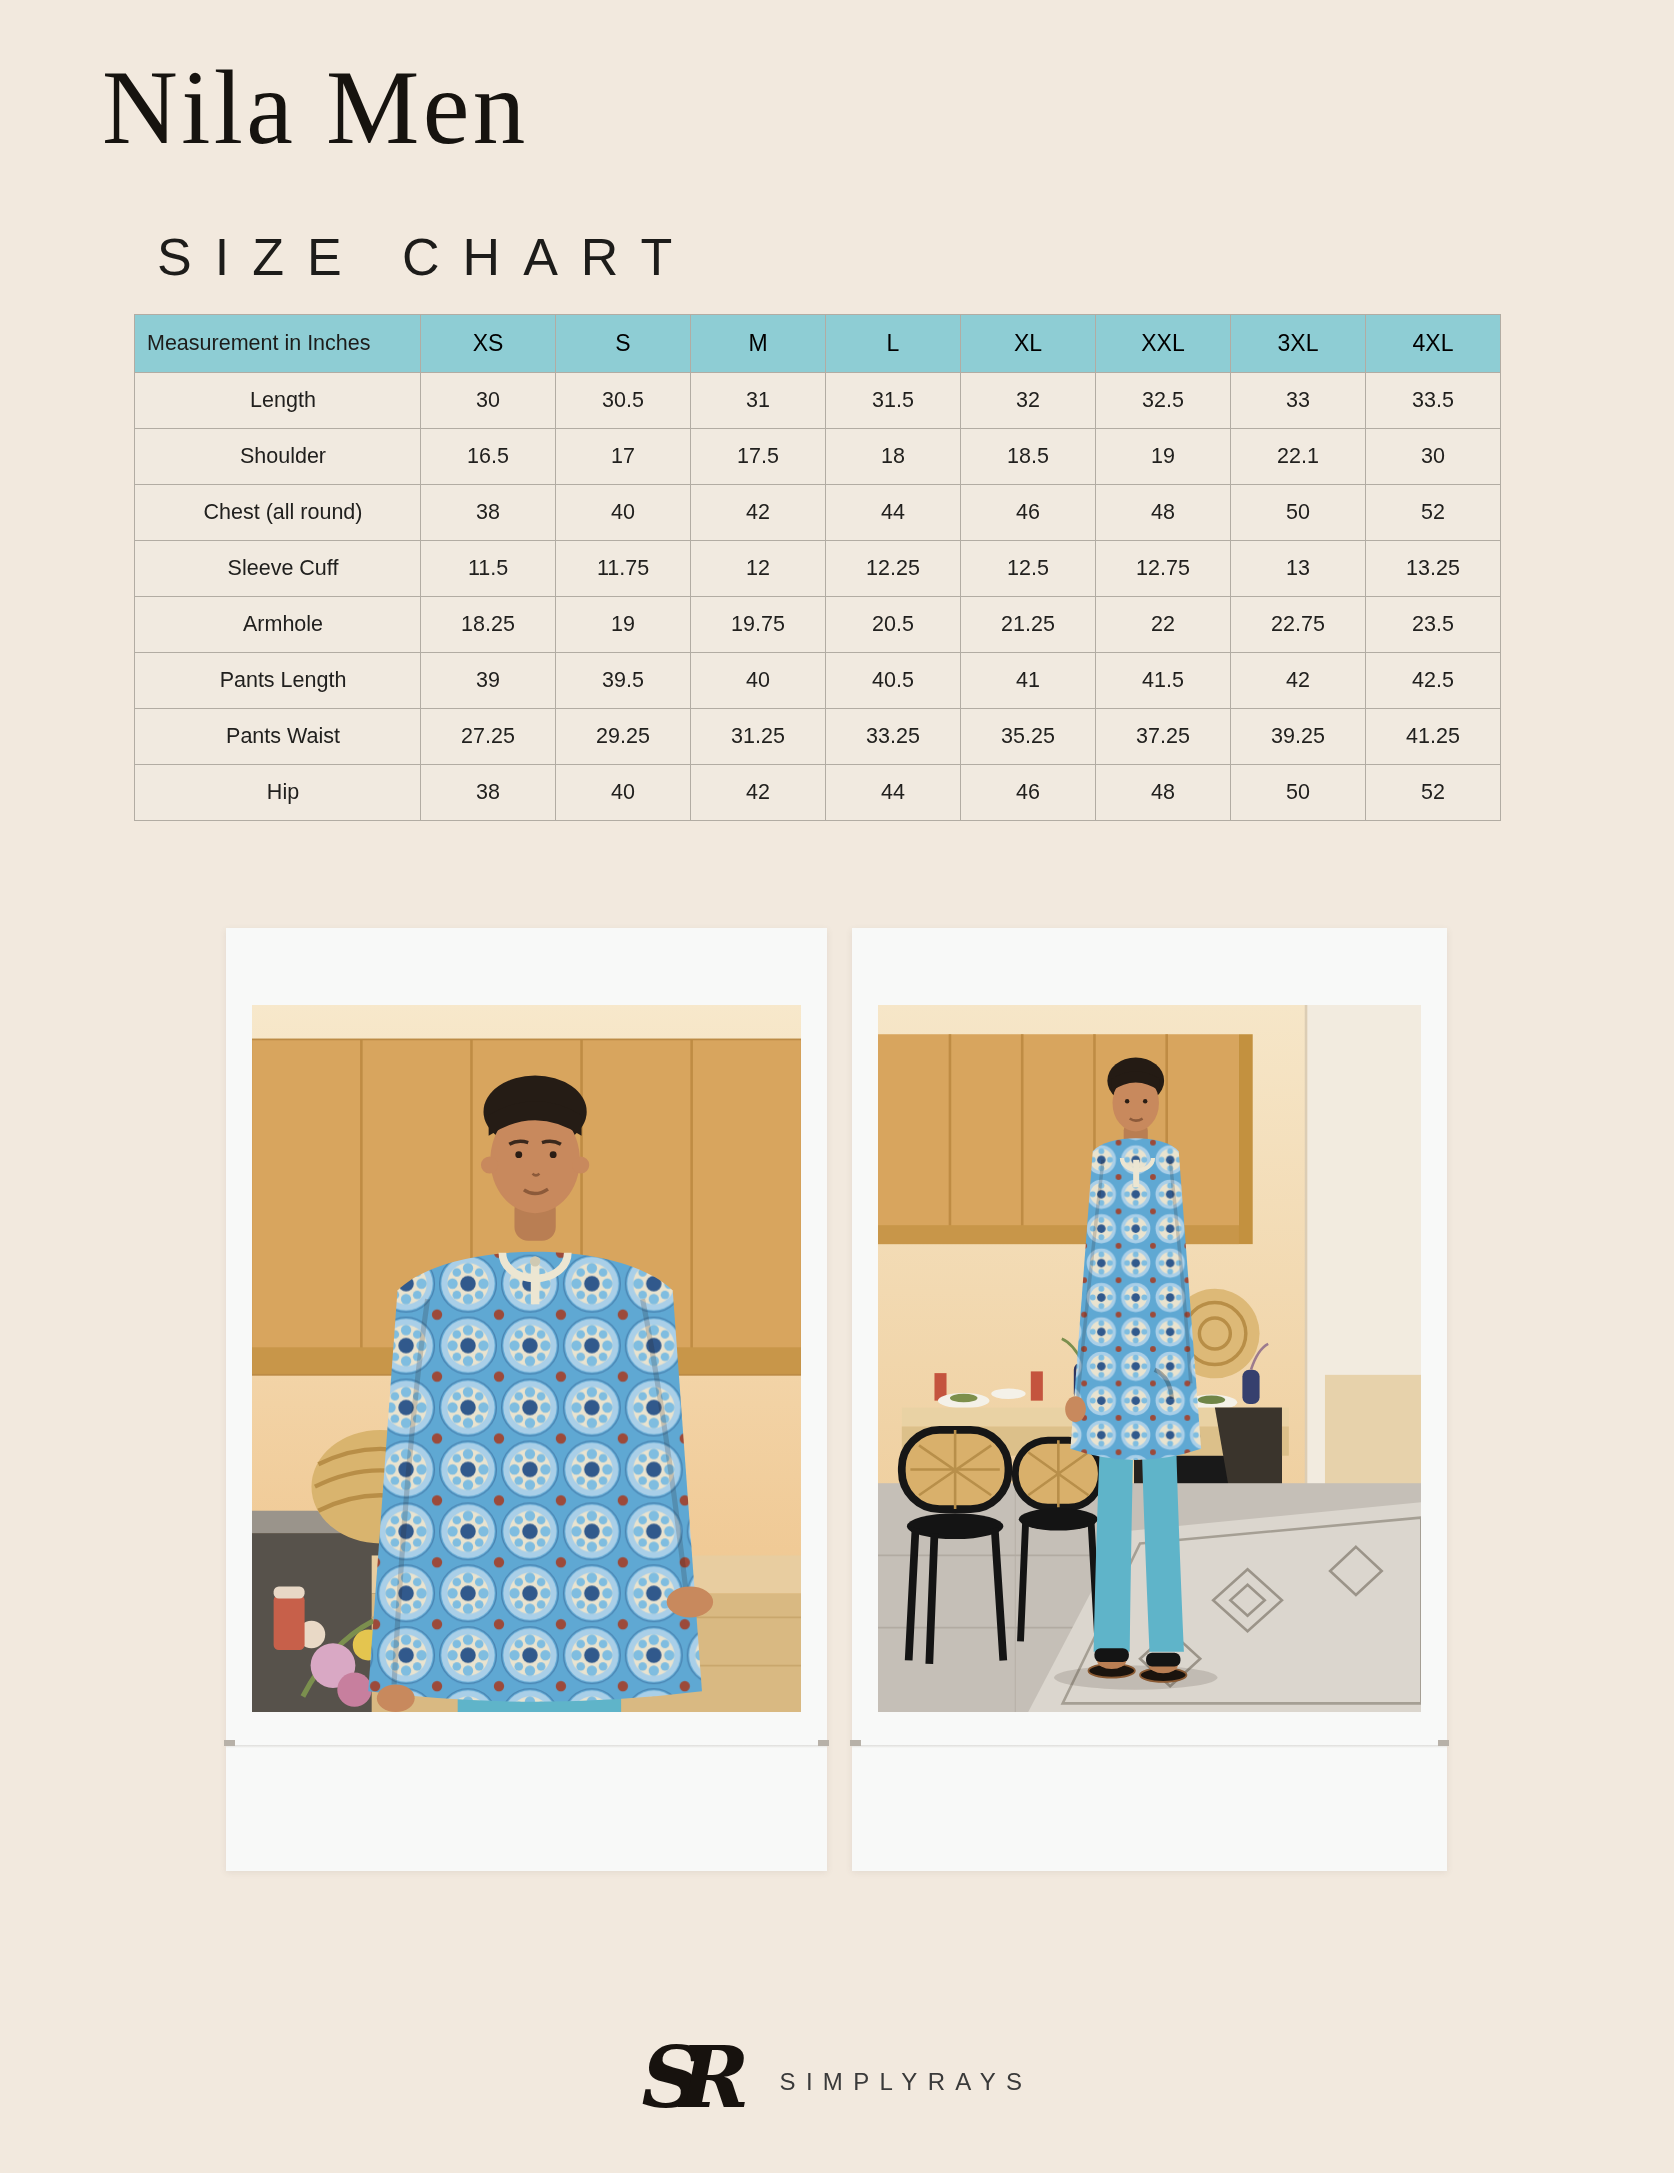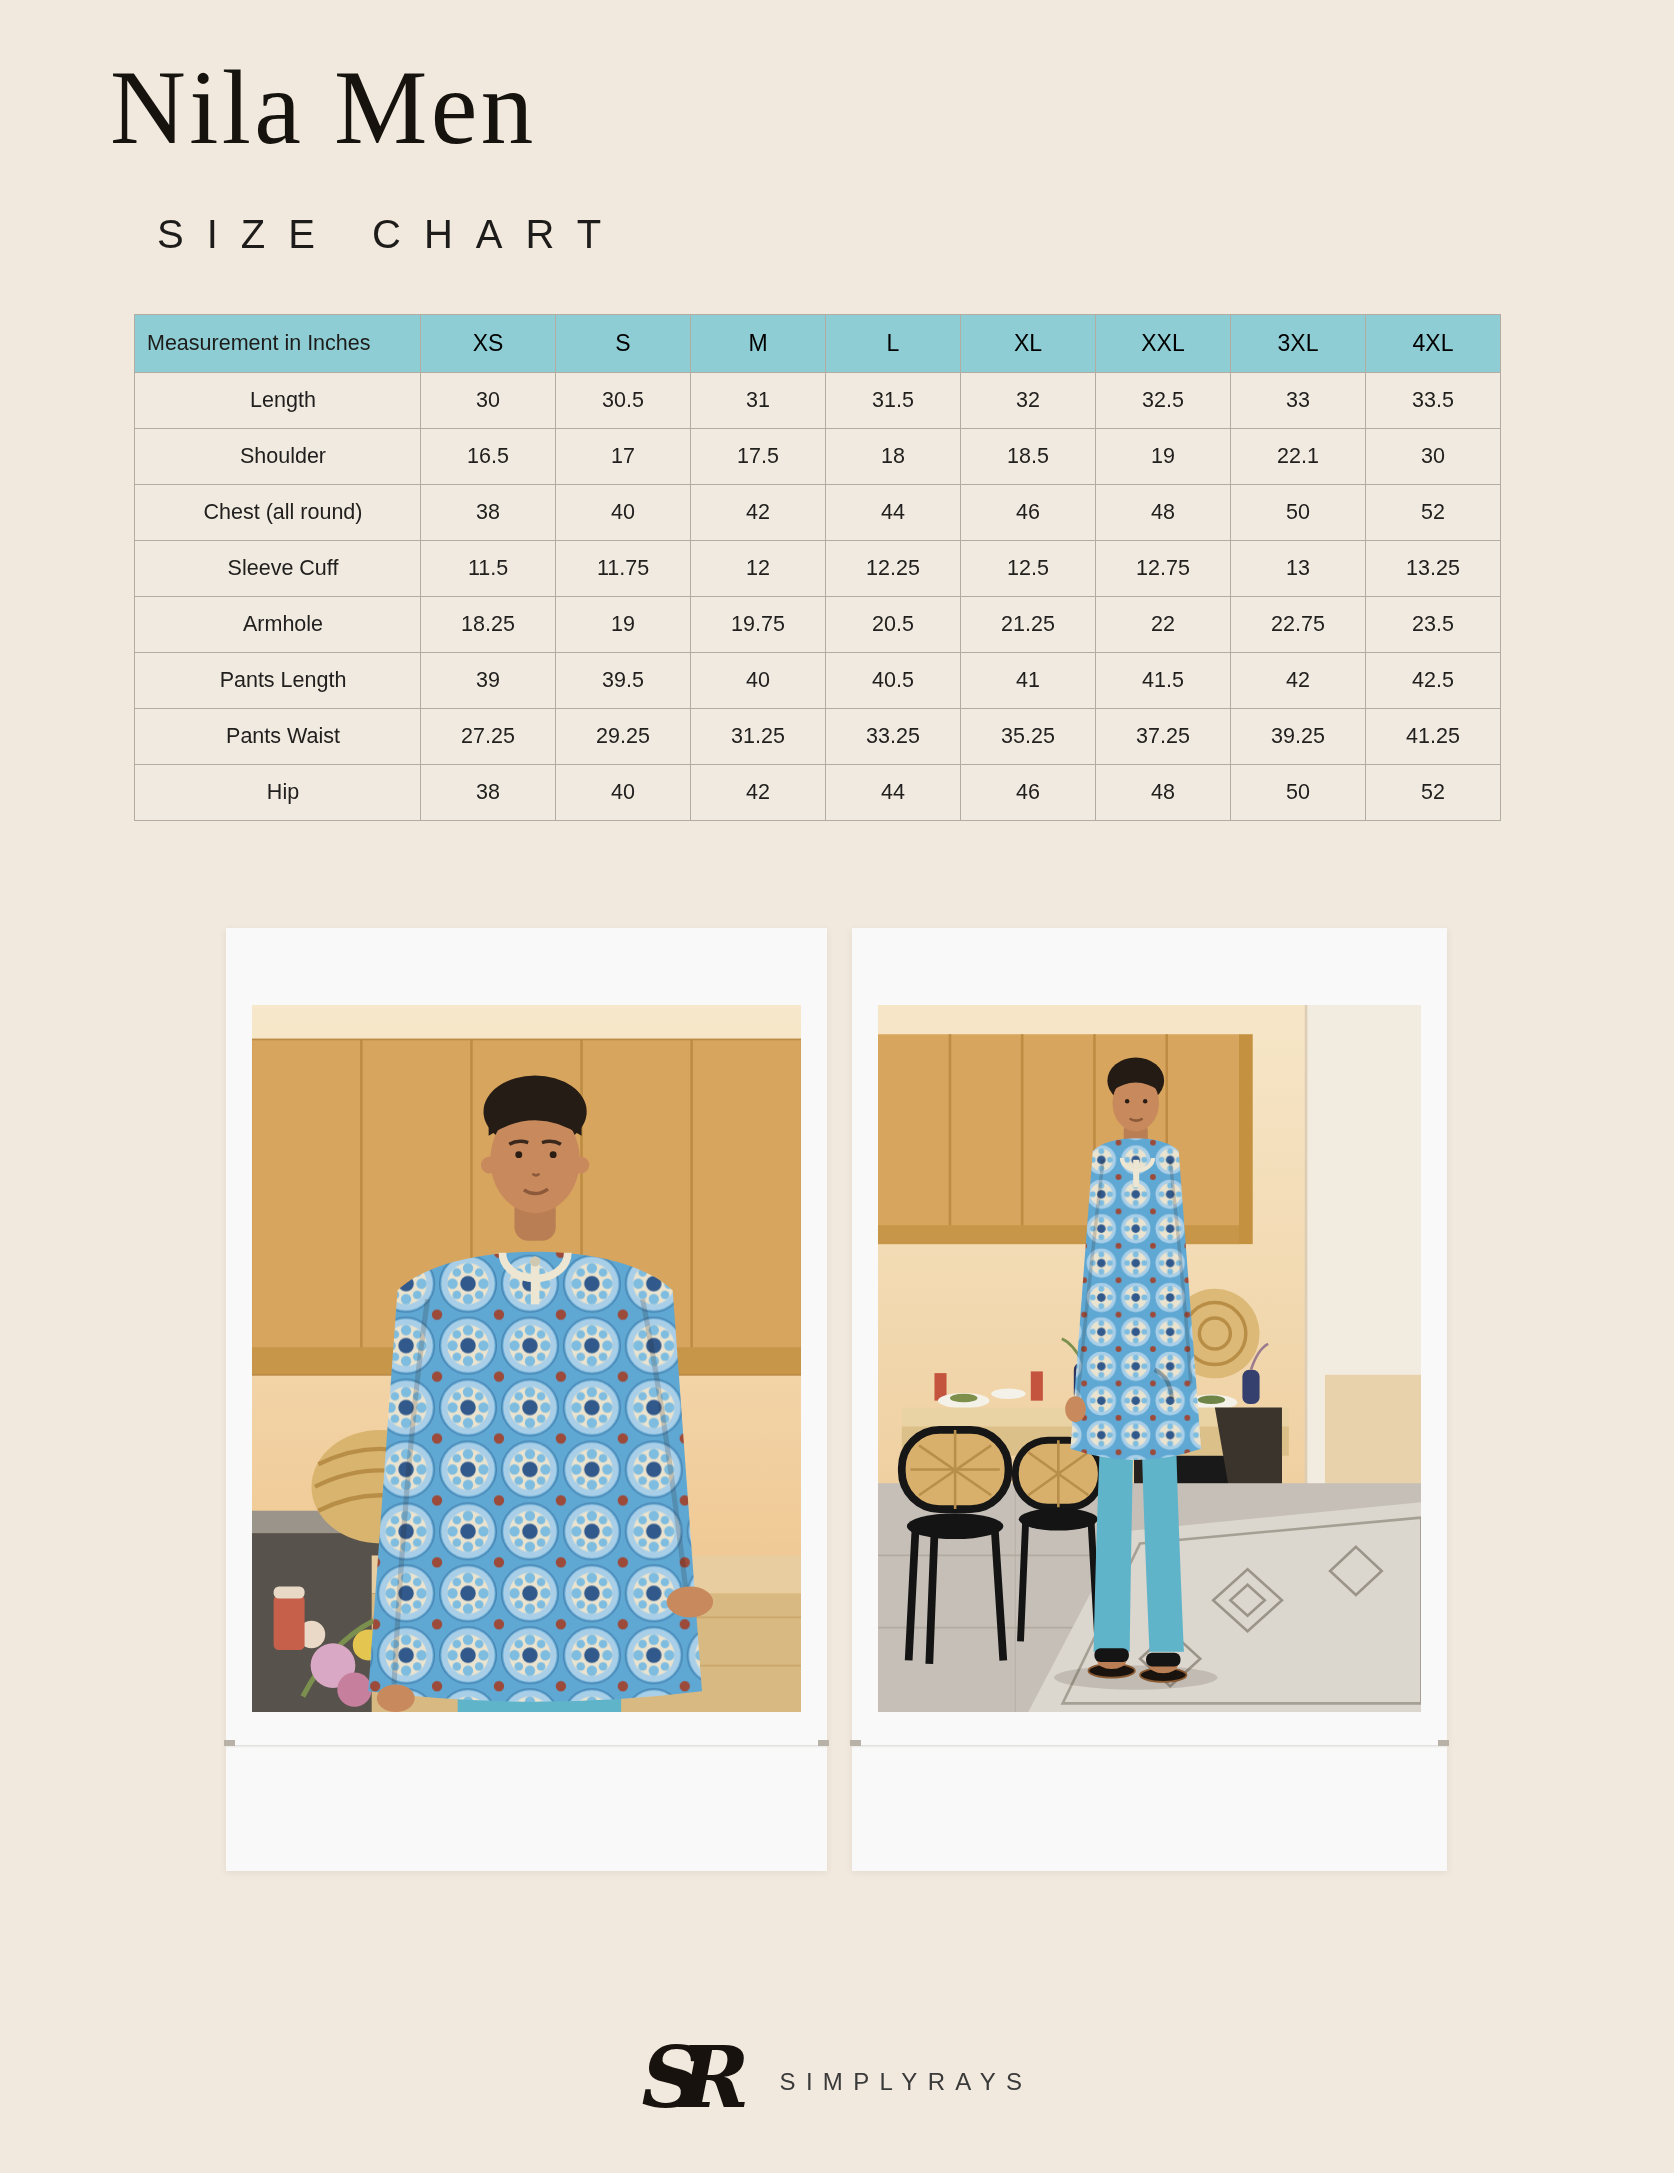--- a/index.html
+++ b/index.html
@@ -16,28 +16,28 @@
   body{
     width:1674px;height:2173px;
     background:var(--background);
     font-family:"Liberation Sans",sans-serif;
     color:var(--body-text);
   }
   .page{position:relative;width:1674px;height:2173px;overflow:hidden;background:var(--background);}
 
   
   .title{
-    position:absolute;left:110px;top:50px;margin:0;
+    position:absolute;left:102px;top:50px;margin:0;
     font-family:"Liberation Serif","DejaVu Serif",serif;
     font-weight:normal;font-size:105px;line-height:1.1;
     letter-spacing:3.4px;color:var(--heading-text);
   }
   .subtitle{
-    position:absolute;left:157px;top:212px;
-    font-size:40px;letter-spacing:23px;color:#1d1c1a;
+    position:absolute;left:157px;top:227px;
+    font-size:52px;letter-spacing:23px;color:#1d1c1a;
   }
 
   
   table.size-chart{
     position:absolute;left:134px;top:314px;width:1366px;
     border-collapse:collapse;table-layout:fixed;
   }
   .size-chart th,.size-chart td{border:0.9px solid var(--table-border,#b2aca3);overflow:hidden;}
   .size-chart thead th{
     height:55px;background:var(--table-header-bg,#8ecdd4);

